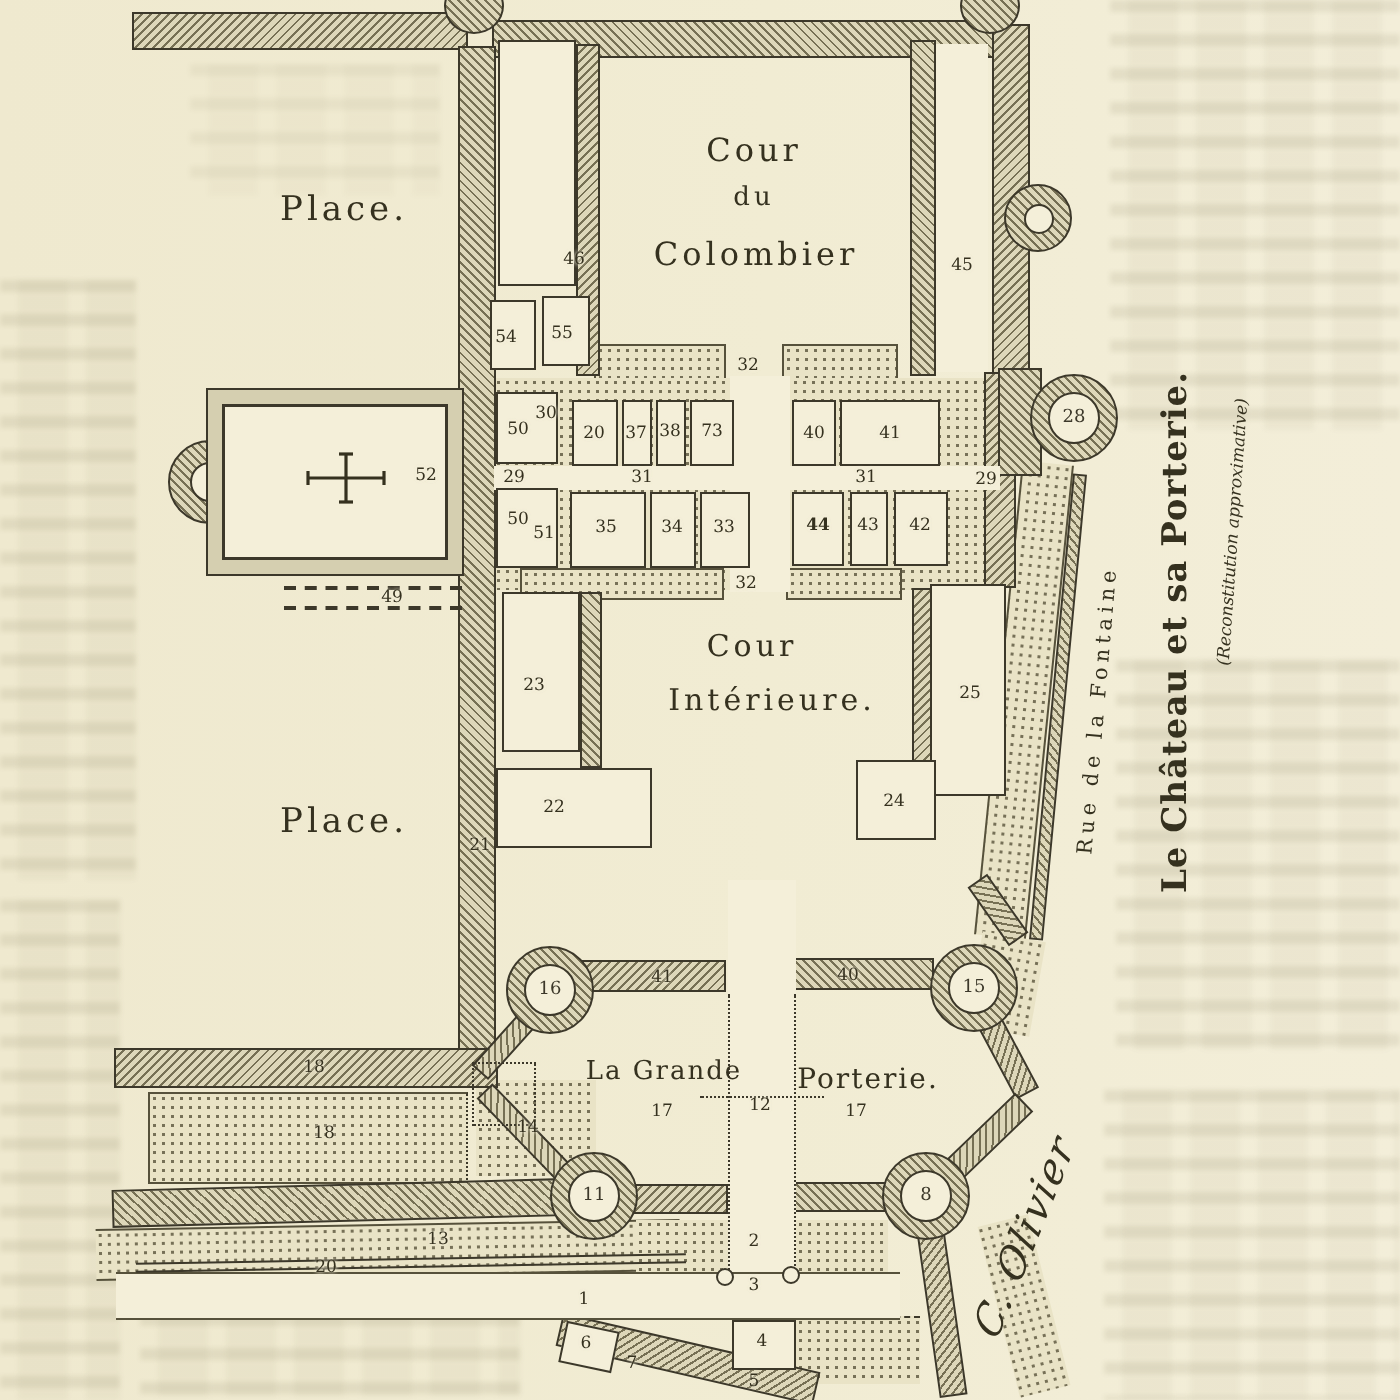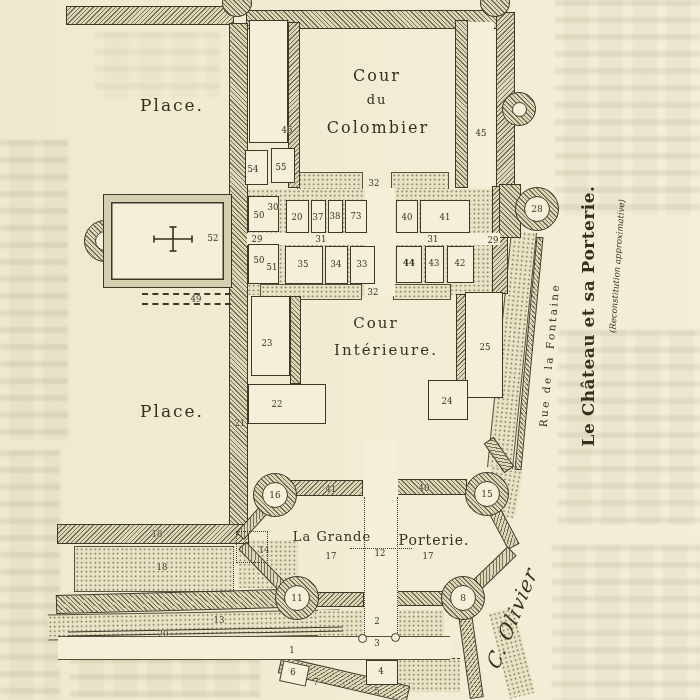--- a/index.html
+++ b/index.html
@@ -242,21 +242,21 @@
     <span class="num" style="left: 373px; top: 292px;">32</span>
     <span class="num" style="left: 267px; top: 343px;">23</span>
     <span class="num" style="left: 485px; top: 347px;">25</span>
     <span class="num" style="left: 277px; top: 404px;">22</span>
     <span class="num" style="left: 447px; top: 401px;">24</span>
     <span class="num" style="left: 213px; top: 238px;">52</span>
     <span class="num" style="left: 196px; top: 299px;">49</span>
     <span class="num" style="left: 240px; top: 423px;">21</span>
     <span class="num" style="left: 157px; top: 534px;">18</span>
     <span class="num" style="left: 162px; top: 567px;">18</span>
-    <span class="num" style="left: 240px; top: 550px; padding-left: 48px;">14</span>
+    <span class="num" style="left: 240px; top: 564px; padding-left: 48px;">14</span>
     <span class="num" style="left: 219px; top: 620px;">13</span>
     <span class="num" style="left: 163px; top: 634px;">20</span>
     <span class="num" style="left: 331px; top: 489px;">41</span>
     <span class="num" style="left: 424px; top: 488px;">40</span>
     <span class="num" style="left: 331px; top: 556px;">17</span>
     <span class="num" style="left: 428px; top: 556px;">17</span>
     <span class="num" style="left: 380px; top: 553px;">12</span>
     <span class="num" style="left: 377px; top: 621px;">2</span>
     <span class="num" style="left: 377px; top: 643px;">3</span>
     <span class="num" style="left: 292px; top: 650px;">1</span>

